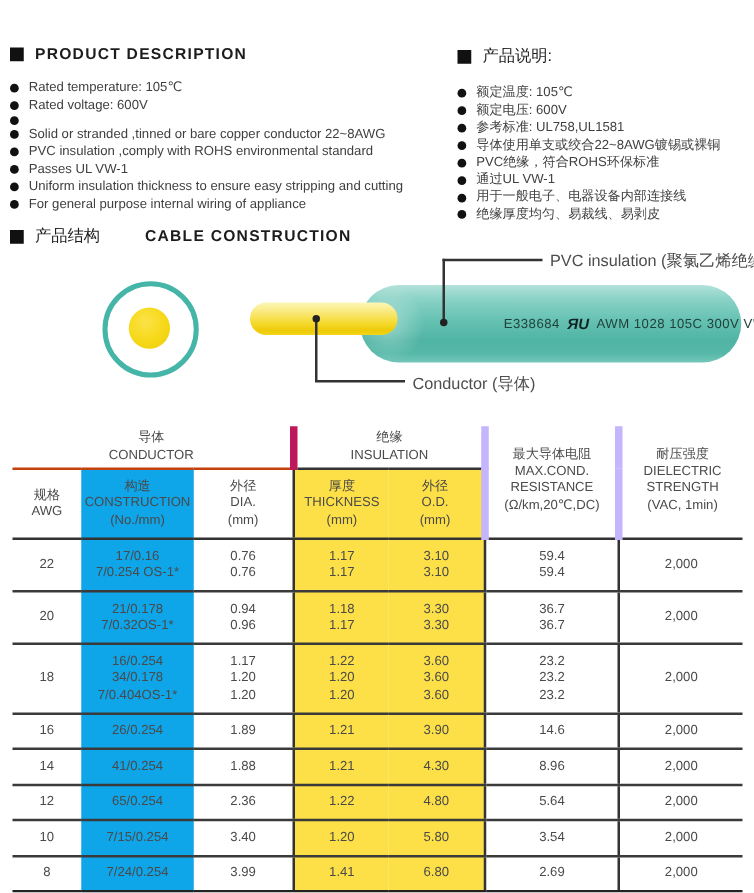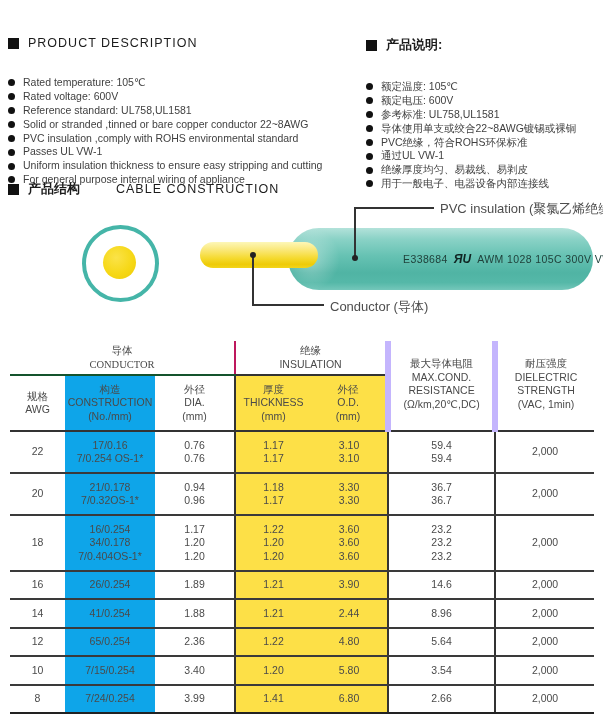--- a/index.html
+++ b/index.html
@@ -3,27 +3,27 @@
 <meta charset="utf-8">
 <style>
   html,body{margin:0;padding:0;background:#fff;}
   .page{
     position:relative;width:603px;height:714px;background:#ffffff;overflow:hidden;
     font-family:"Liberation Sans","DejaVu Sans",sans-serif;color:#4a4a4a;
   }
   
   .sec-header{display:flex;align-items:center;gap:9px;}
   .sq{width:11px;height:11px;background:#111;flex:0 0 auto;}
-  .sec-title-en{font-size:12.5px;font-weight:normal;letter-spacing:1px;color:#1c1c1c;}
-  .sec-title-cn{font-size:13px;font-weight:bold;color:#1c1c1c;}
+  .sec-title-en{font-size:12.5px;font-weight:bold;letter-spacing:1px;color:#1c1c1c;}
+  .sec-title-cn{font-size:13px;font-weight:normal;color:#1c1c1c;}
   
   .desc-block{position:absolute;}
   .desc-left{left:8px;top:36px;width:354px;}
   .desc-right{left:366px;top:36px;width:234px;}
-  .desc-block ul{list-style:none;margin:27px 0 0 0;padding:0;}
+  .desc-block ul{list-style:none;margin:15px 0 0 0;padding:0;}
   .desc-block li{display:flex;align-items:center;gap:8px;margin-bottom:2.4px;
     font-size:10.5px;line-height:11.5px;color:#3f3f3f;white-space:nowrap;}
   .desc-block li .dot{width:7px;height:7px;border-radius:50%;background:#111;flex:0 0 auto;}
   
   .construct-header{position:absolute;left:8px;top:180px;}
   .construct-header .gap{width:18px;}
   .diagram{position:absolute;left:0;top:196px;width:603px;height:140px;}
   .cross-section{position:absolute;left:82px;top:29px;width:69px;height:69px;
     border:4px solid #45b5a8;border-radius:50%;background:#fff;}
   .core{position:absolute;left:17px;top:17px;width:33px;height:33px;border-radius:50%;
@@ -41,22 +41,22 @@
   .ul-mark{font-weight:bold;font-size:12px;color:#102523;letter-spacing:0;font-style:italic;}
   .pointer{position:absolute;background:#333;z-index:5;}
   .pdot{position:absolute;width:6px;height:6px;border-radius:50%;background:#222;z-index:6;}
   .plabel{position:absolute;font-size:13px;color:#4d4d4d;white-space:nowrap;z-index:6;}
   
   .spec-table{position:absolute;left:10px;top:341px;width:584px;border-collapse:collapse;table-layout:fixed;}
   .spec-table th,.spec-table td{
     font-weight:normal;text-align:center;vertical-align:middle;
     font-size:10.5px;line-height:13.5px;color:#4a4a4a;white-space:pre-line;padding:0 2px;}
   .group-row th{height:30px;vertical-align:bottom;padding-bottom:3px;}
-  .group-conductor{border-bottom:2px solid #14532d;font-family:Liberation Serif, serif;}
-  .group-insulation{border-bottom:2px solid #333;border-left:2px solid #be185d;margin-left:26px;}
+  .group-conductor{border-bottom:2px solid #c2410c;}
+  .group-insulation{border-bottom:2px solid #333;border-left:6px solid #be185d;margin-left:26px;}
   .sub-row th{height:54px;}
   th.col-resistance,th.col-dielectric{border-left:6px solid #c4b5fd;border-bottom:2px solid #333;vertical-align:middle;}
   .sub-row th{border-bottom:2px solid #333;}
   .col-construction{background:#0ea5e9;}
   .col-thickness,.col-od{background:#fde047;}
   td.col-thickness,th.col-thickness{border-left:2px solid #333;}
   td.col-resistance,td.col-dielectric{border-left:2px solid #333;}
   .spec-table tbody td{padding:6.5px 2px;border-bottom:2px solid #3a3a3a;}
   .spec-table tbody tr:last-child td{border-bottom:3px solid #222;}
 </style>
@@ -74,21 +74,20 @@
         <li>
           <span class="dot"></span>
           <span>Rated temperature: 105℃</span>
         </li>
         <li>
           <span class="dot"></span>
           <span>Rated voltage: 600V</span>
         </li>
         <li>
           <span class="dot"></span>
-          <span>Reference standard: UL758,UL1581</span>
         </li>
         <li>
           <span class="dot"></span>
           <span>Solid or stranded ,tinned or bare copper conductor 22~8AWG</span>
         </li>
         <li>
           <span class="dot"></span>
           <span>PVC insulation ,comply with ROHS environmental standard</span>
         </li>
         <li>
@@ -131,25 +130,25 @@
         <li>
           <span class="dot"></span>
           <span>PVC绝缘，符合ROHS环保标准</span>
         </li>
         <li>
           <span class="dot"></span>
           <span>通过UL VW-1</span>
         </li>
         <li>
           <span class="dot"></span>
+          <span>用于一般电子、电器设备内部连接线</span>
+        </li>
+        <li>
+          <span class="dot"></span>
           <span>绝缘厚度均匀、易裁线、易剥皮</span>
-        </li>
-        <li>
-          <span class="dot"></span>
-          <span>用于一般电子、电器设备内部连接线</span>
         </li>
       </ul>
   </div>
 
   <div class="sec-header construct-header">
     <span class="sq"></span>
     <span class="sec-title-cn">产品结构</span>
     <span class="gap"></span>
     <span class="sec-title-en">CABLE CONSTRUCTION</span>
   </div>
@@ -277,21 +276,21 @@
           <td class="col-thickness">1.21</td>
           <td class="col-od">3.90</td>
           <td class="col-resistance">14.6</td>
           <td class="col-dielectric">2,000</td>
         </tr>
         <tr>
           <td class="col-awg">14</td>
           <td class="col-construction">41/0.254</td>
           <td class="col-dia">1.88</td>
           <td class="col-thickness">1.21</td>
-          <td class="col-od">2.44</td>
+          <td class="col-od">4.30</td>
           <td class="col-resistance">8.96</td>
           <td class="col-dielectric">2,000</td>
         </tr>
         <tr>
           <td class="col-awg">12</td>
           <td class="col-construction">65/0.254</td>
           <td class="col-dia">2.36</td>
           <td class="col-thickness">1.22</td>
           <td class="col-od">4.80</td>
           <td class="col-resistance">5.64</td>
@@ -305,19 +304,19 @@
           <td class="col-od">5.80</td>
           <td class="col-resistance">3.54</td>
           <td class="col-dielectric">2,000</td>
         </tr>
         <tr>
           <td class="col-awg">8</td>
           <td class="col-construction">7/24/0.254</td>
           <td class="col-dia">3.99</td>
           <td class="col-thickness">1.41</td>
           <td class="col-od">6.80</td>
-          <td class="col-resistance">2.66</td>
+          <td class="col-resistance">2.69</td>
           <td class="col-dielectric">2,000</td>
         </tr>
       </tbody>
   </table>
 
 </div>
 
 </body></html>

